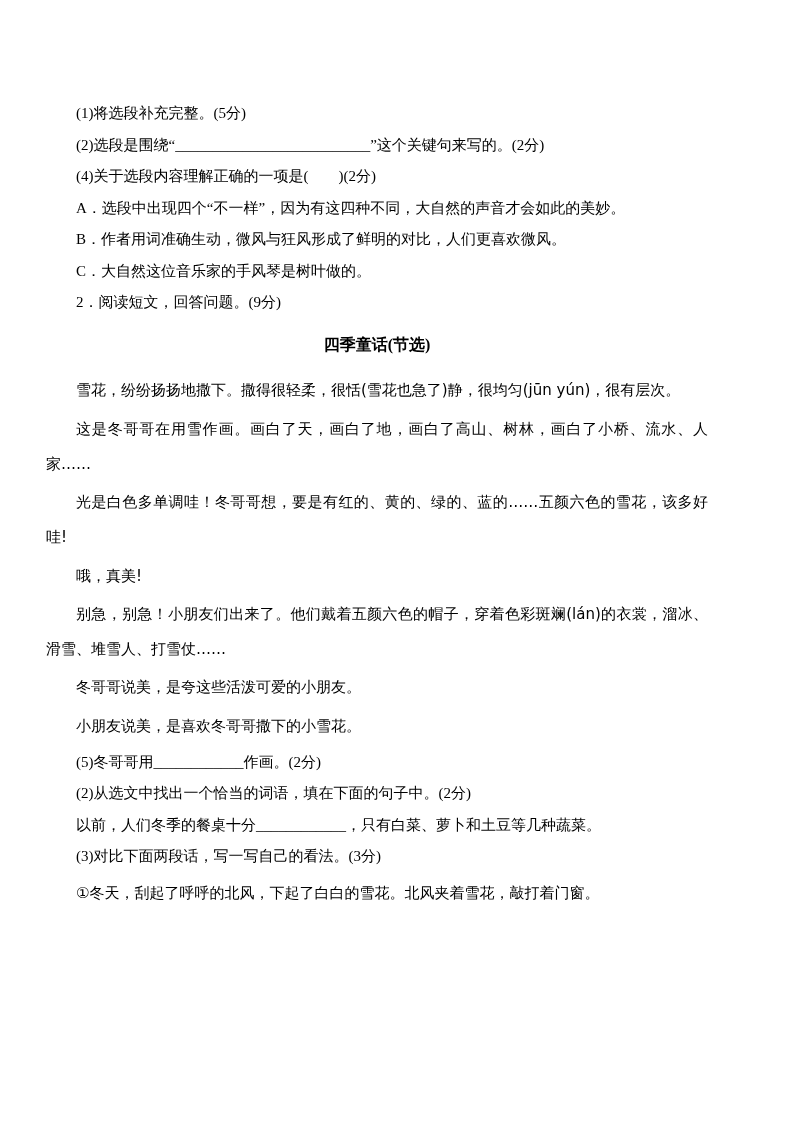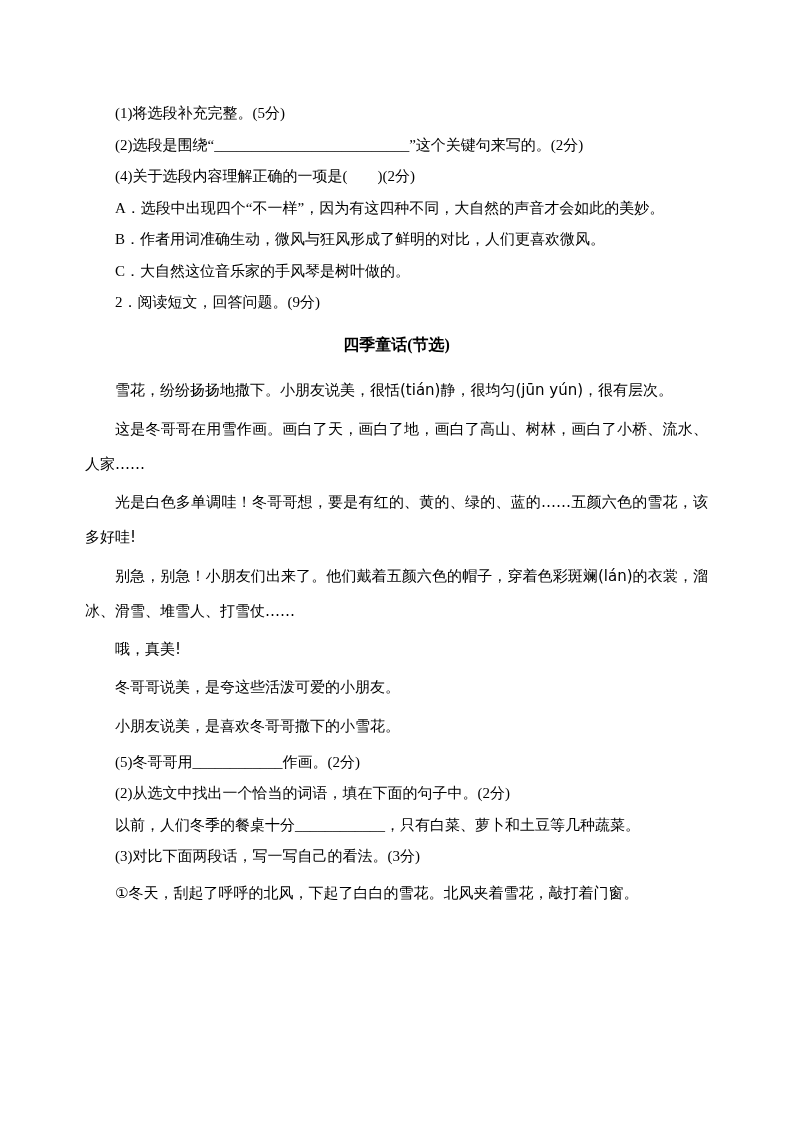--- a/index.html
+++ b/index.html
@@ -6,21 +6,21 @@
       margin: 0;
       padding: 0;
       background: #ffffff;
     }
     .page {
       position: relative;
       width: 793px;
       height: 1122px;
       box-sizing: border-box;
       margin: 0 auto;
-      padding: 98px 85px 30px 85px;
+      padding: 98px 85px 30px 46px;
       background: #ffffff;
       color: #000000;
       font-family: "Liberation Serif", "DejaVu Serif", serif;
       font-size: 15px;
       overflow: hidden;
     }
     p {
       margin: 0;
     }
     .q {
@@ -54,25 +54,25 @@
   <p class="q">(2)选段是围绕“__________________________”这个关键句来写的。(2分)</p>
   <p class="q">(4)关于选段内容理解正确的一项是(　　)(2分)</p>
   <p class="q">A．选段中出现四个“不一样”，因为有这四种不同，大自然的声音才会如此的美妙。</p>
   <p class="q">B．作者用词准确生动，微风与狂风形成了鲜明的对比，人们更喜欢微风。</p>
   <p class="q">C．大自然这位音乐家的手风琴是树叶做的。</p>
 
   <p class="q">2．阅读短文，回答问题。(9分)</p>
 
   <p class="title">四季童话(节选)</p>
 
-  <p class="story">雪花，纷纷扬扬地撒下。小朋友说美，很恬(tián)静，很均匀(jūn yún)，很有层次。</p>
+  <p class="story">雪花，纷纷扬扬地撒下。撒得很轻柔，很恬(雪花也急了)静，很均匀(jūn yún)，很有层次。</p>
   <p class="story">这是冬哥哥在用雪作画。画白了天，画白了地，画白了高山、树林，画白了小桥、流水、人家……</p>
   <p class="story">光是白色多单调哇！冬哥哥想，要是有红的、黄的、绿的、蓝的……五颜六色的雪花，该多好哇!</p>
+  <p class="story">哦，真美!</p>
   <p class="story">别急，别急！小朋友们出来了。他们戴着五颜六色的帽子，穿着色彩斑斓(lán)的衣裳，溜冰、滑雪、堆雪人、打雪仗……</p>
-  <p class="story">哦，真美!</p>
   <p class="story">冬哥哥说美，是夸这些活泼可爱的小朋友。</p>
   <p class="story">小朋友说美，是喜欢冬哥哥撒下的小雪花。</p>
 
   <p class="q">(5)冬哥哥用____________作画。(2分)</p>
   <p class="q">(2)从选文中找出一个恰当的词语，填在下面的句子中。(2分)</p>
   <p class="q">以前，人们冬季的餐桌十分____________，只有白菜、萝卜和土豆等几种蔬菜。</p>
   <p class="q">(3)对比下面两段话，写一写自己的看法。(3分)</p>
   <p class="story">①冬天，刮起了呼呼的北风，下起了白白的雪花。北风夹着雪花，敲打着门窗。</p>
 
 </div>

